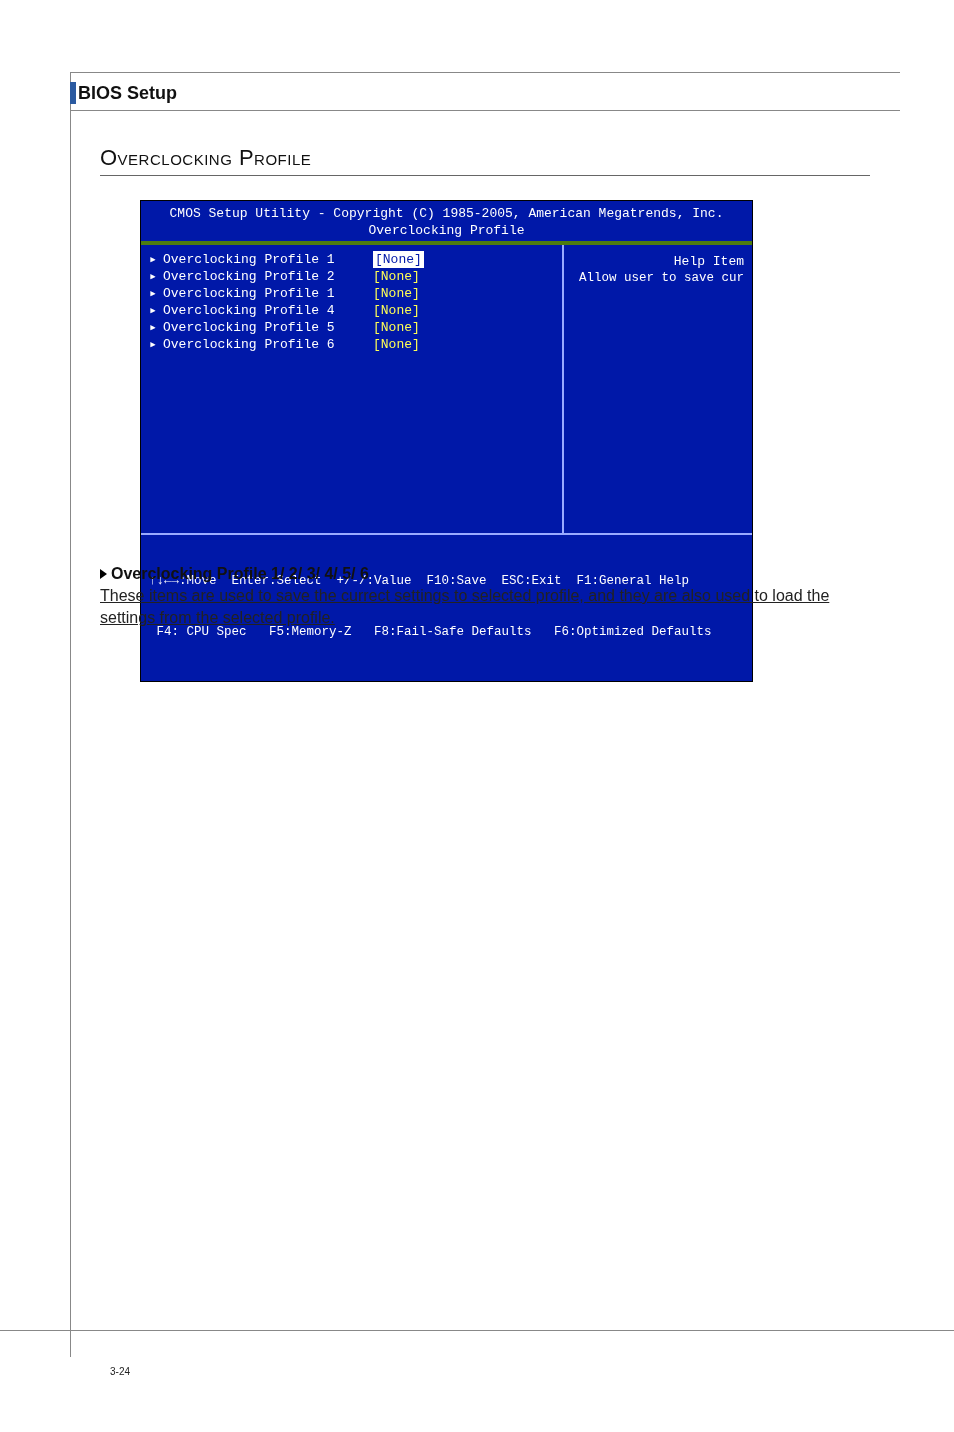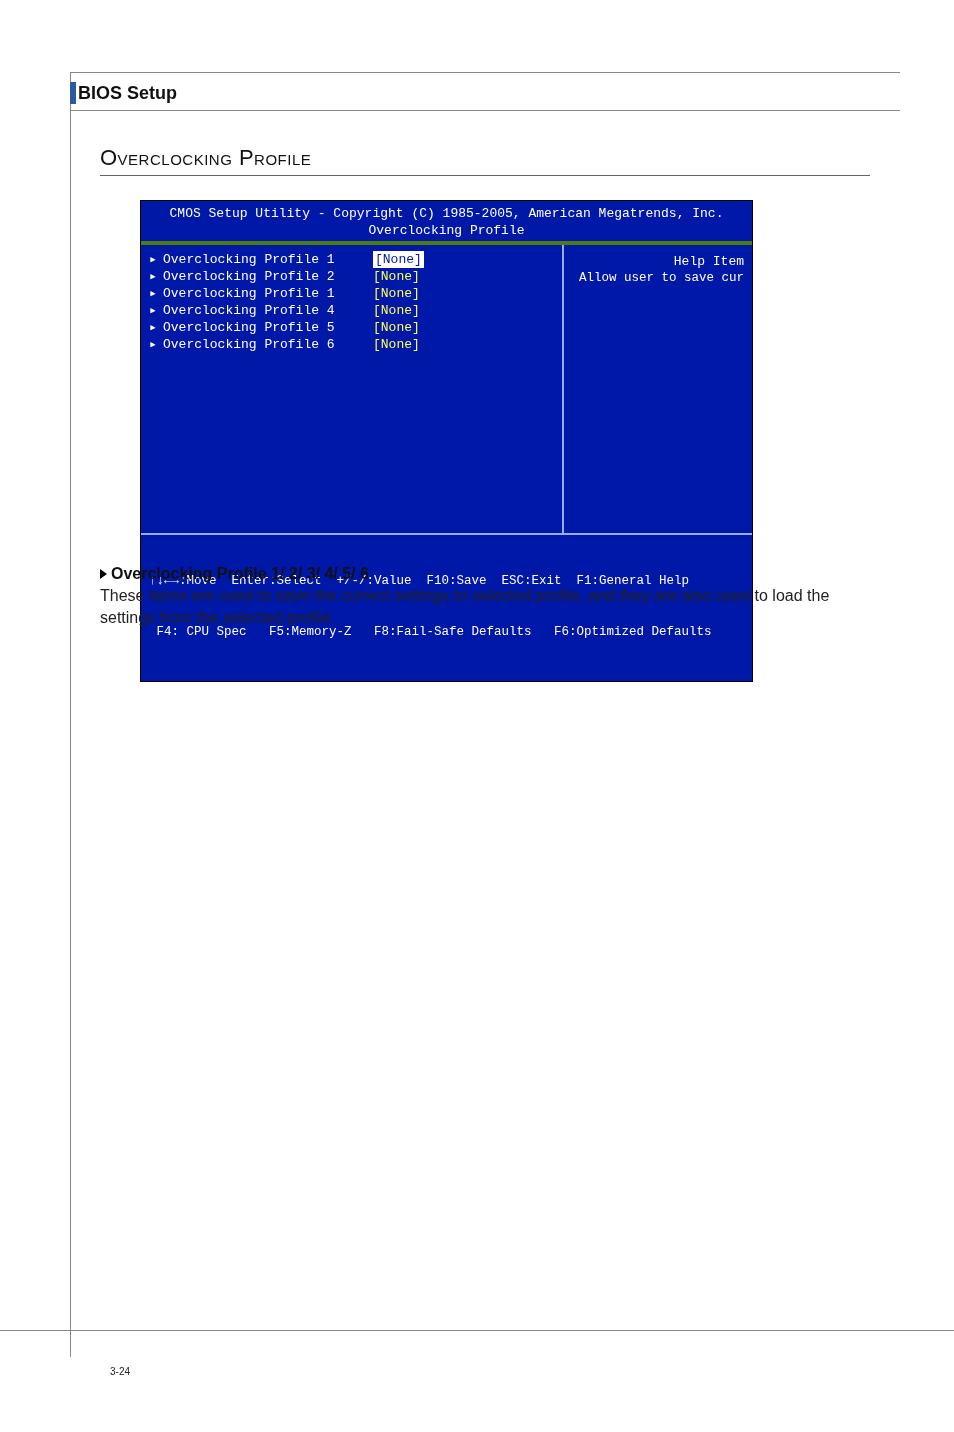--- a/index.html
+++ b/index.html
@@ -140,20 +140,21 @@
     display: inline-block;
     width: 0; height: 0;
     border-top: 5px solid transparent;
     border-bottom: 5px solid transparent;
     border-left: 7px solid #000;
     margin-right: 4px;
     vertical-align: 0px;
   }
   .body-para {
     line-height: 22px;
+    text-decoration: underline;
   }
 
   .bottom-rule {
     position: absolute;
     left: 0;
     top: 1330px;
     width: 954px;
     border-top: 1px solid #888;
   }
   .page-number {

